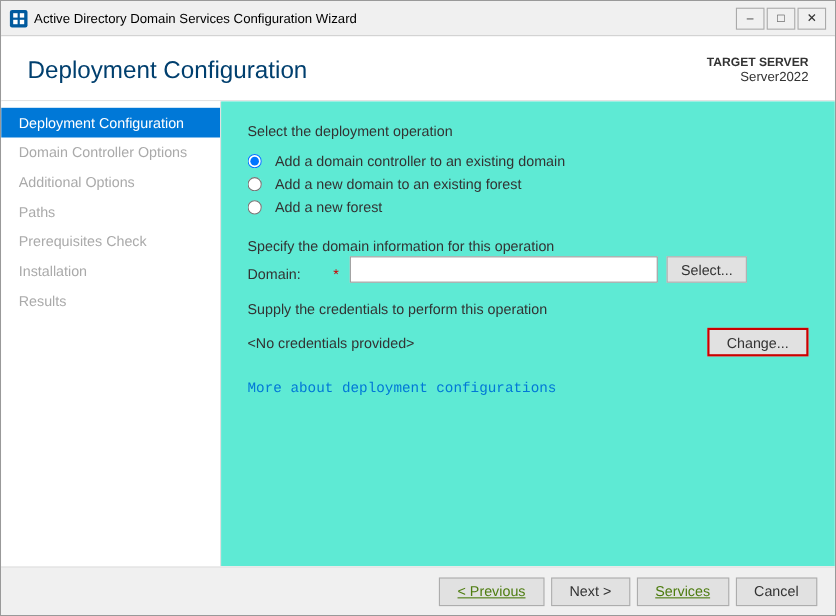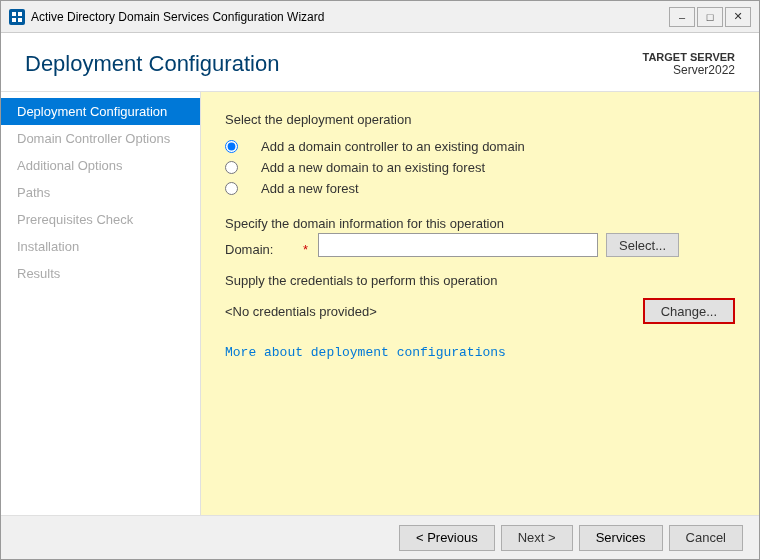--- a/index.html
+++ b/index.html
@@ -129,39 +129,39 @@
     }
     .sidebar-item.disabled {
       color: #aaa;
       cursor: default;
     }
 
     .main-content {
       flex: 1;
       padding: 20px 24px;
       overflow-y: auto;
-      background: #fef9c3;
+      background: #5eead4;
     }
 
     .section-label {
       font-size: 13px;
       color: #333;
       margin-bottom: 12px;
     }
 
     .radio-group {
       display: flex;
       flex-direction: column;
       gap: 6px;
       margin-bottom: 20px;
     }
     .radio-item {
       display: flex;
       align-items: center;
-      gap: 23px;
+      gap: 12px;
       font-size: 13px;
       color: #333;
     }
     .radio-item input[type="radio"] {
       margin: 0;
       cursor: pointer;
     }
 
     .domain-section-label {
       font-size: 13px;
@@ -256,22 +256,23 @@
     .footer-btn {
       height: 26px;
       padding: 0 16px;
       border: 1px solid #adadad;
       background: #e1e1e1;
       font-size: 13px;
       cursor: pointer;
       color: #333;
     }
     .footer-btn.disabled {
-      color: #000000;
+      color: #4d7c0f;
       cursor: default;
+      text-decoration: underline;
     }
   </style>
 </head>
 <body>
 
 <div class="window">
 
   <div class="title-bar">
     <div class="title-bar-icon">
       <svg viewBox="0 0 12 12" fill="none">

